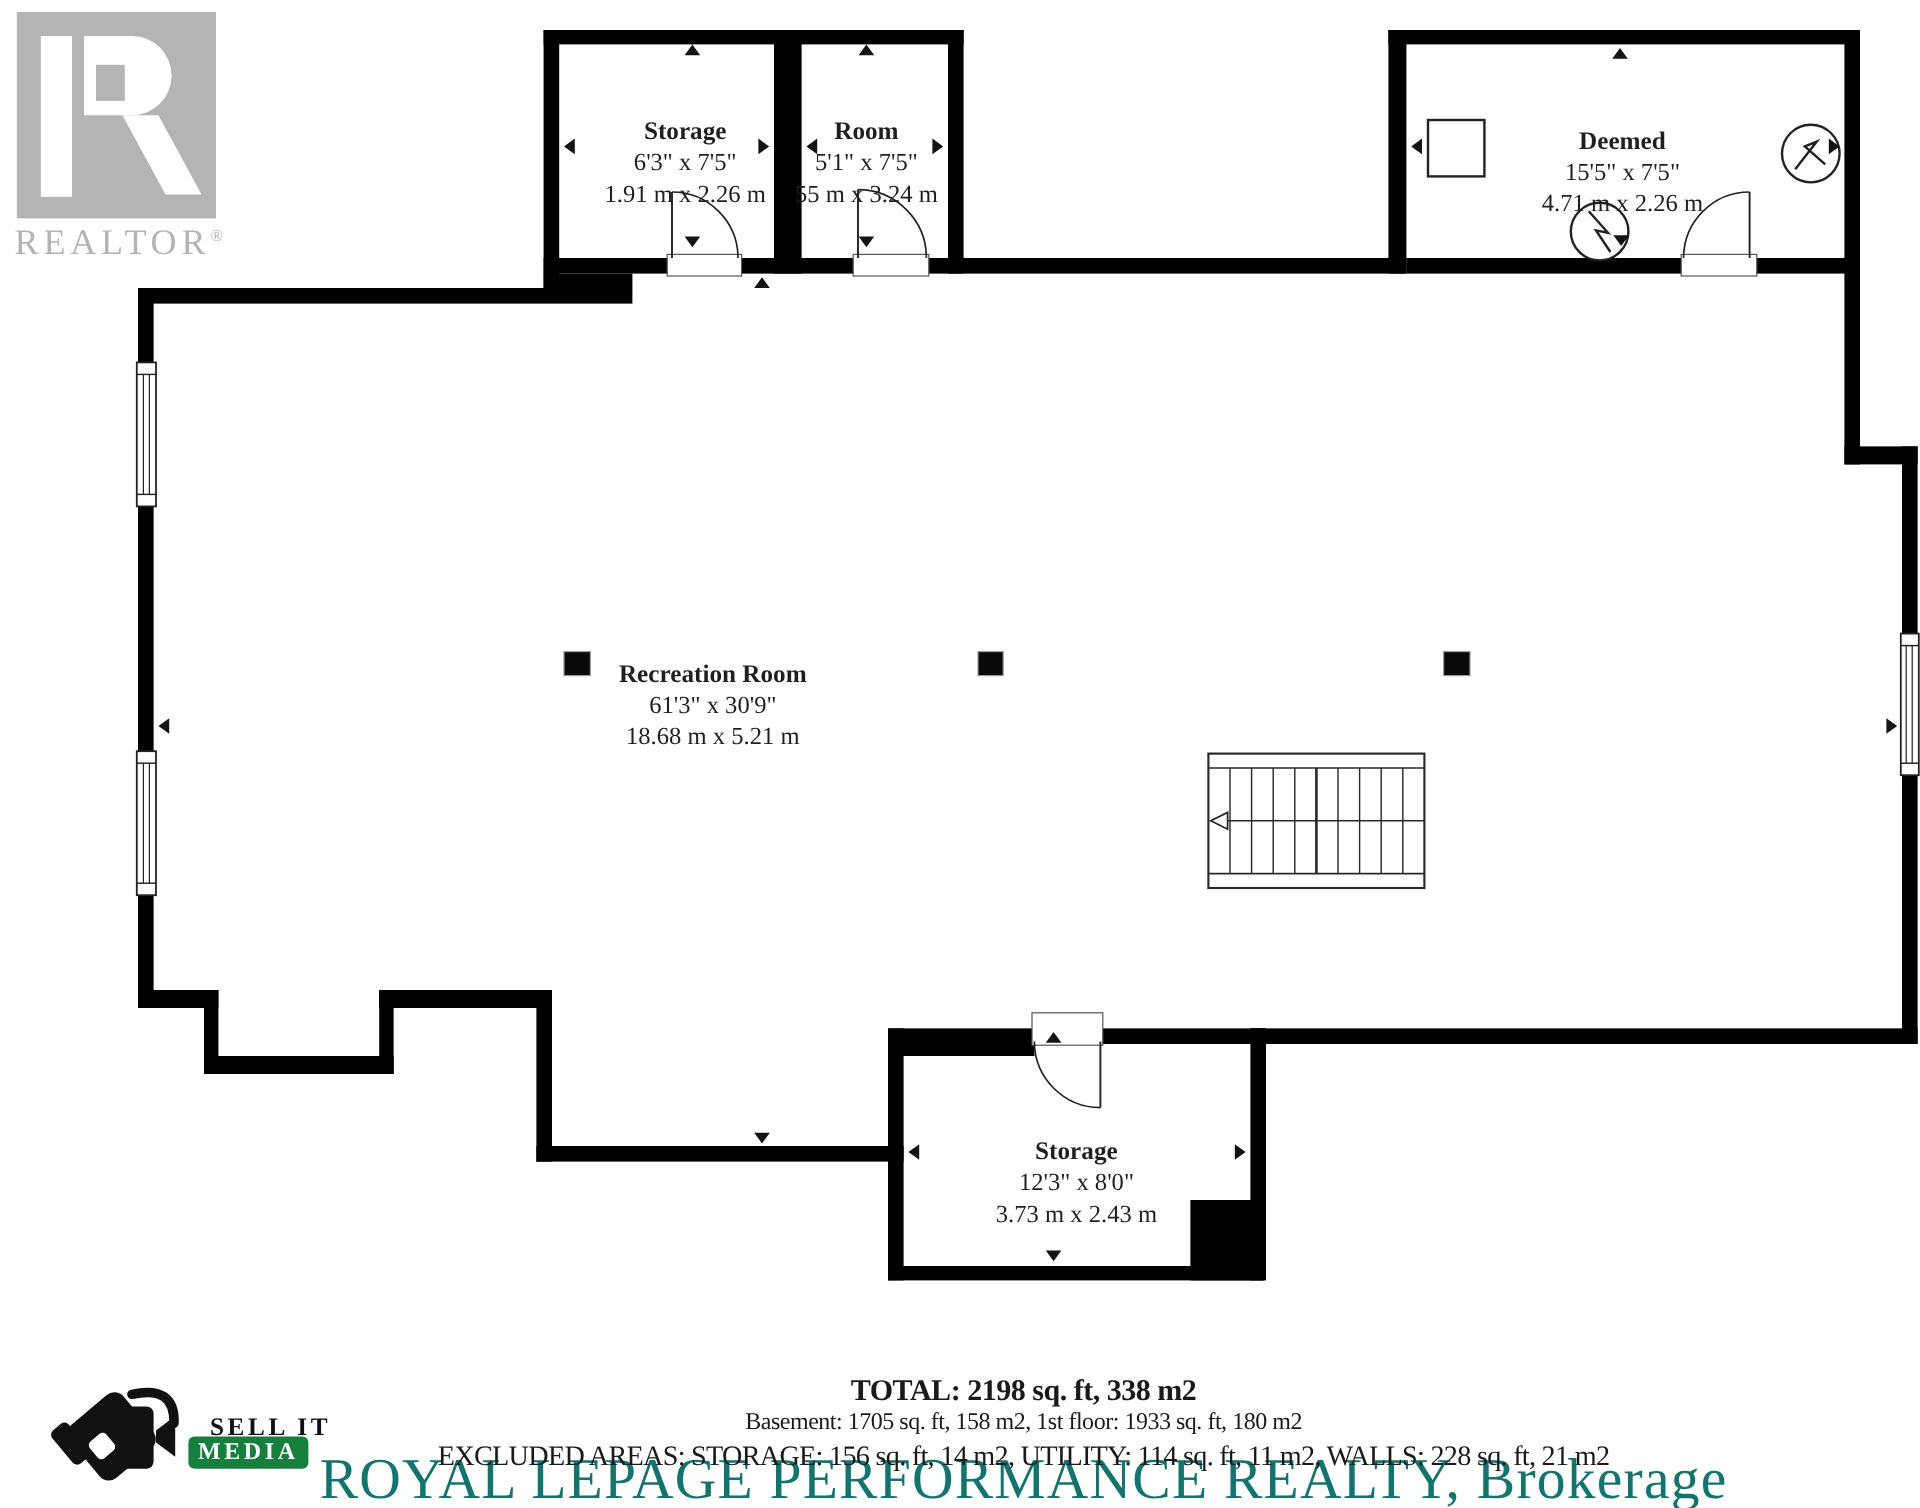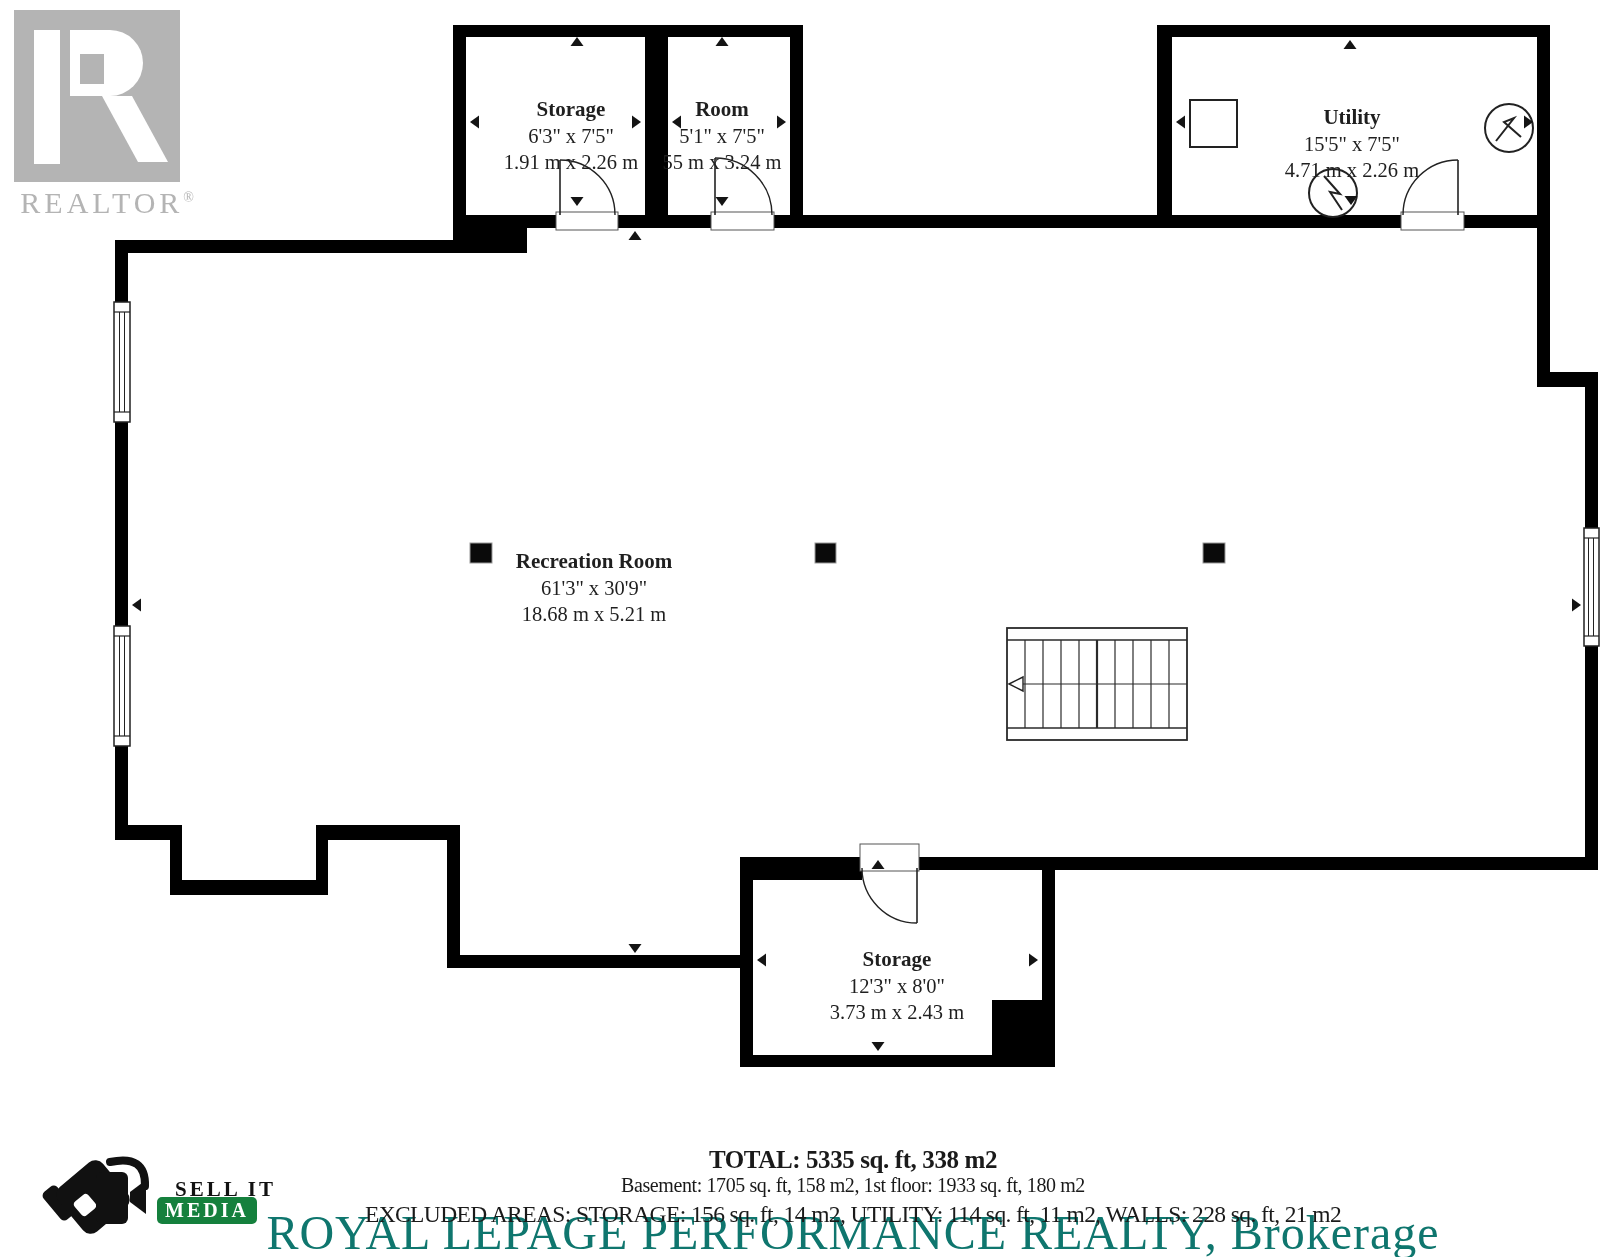--- a/index.html
+++ b/index.html
@@ -11,21 +11,21 @@
   .room-label{position:absolute;text-align:center;color:#1f1f1f;}
   .room-label .rname{font-size:21px;font-weight:600;line-height:27px;white-space:nowrap;}
   .room-label .rdim{font-size:20.5px;font-weight:500;line-height:26px;white-space:nowrap;}
   .summary-line{position:absolute;left:153px;width:1400px;text-align:center;white-space:nowrap;}
   .l1{top:1146px;font-size:25px;font-weight:700;letter-spacing:-0.4px;z-index:3;}
   .l2{top:1174px;font-size:20px;font-weight:400;letter-spacing:-0.4px;z-index:3;}
   .l3{top:1201px;font-size:23.5px;font-weight:400;letter-spacing:-0.6px;z-index:3;}
   .wm{top:1205px;font-size:48px;font-weight:400;letter-spacing:1px;color:#0f766e;z-index:1;}
   .l4{top:1241px;font-size:13.5px;font-weight:700;z-index:3;}
   .realtor-text{
-    position:absolute;left:4px;top:186px;width:190px;text-align:right;
+    position:absolute;left:4px;top:186px;width:190px;text-align:center;
     font-size:30px;letter-spacing:4px;color:#b4b4b4;font-weight:400;white-space:nowrap;
   }
   .realtor-text sup{font-size:14px;letter-spacing:0;}
   .sellit-line1{
     position:absolute;left:175px;top:1177px;font-size:21px;font-weight:700;
     letter-spacing:3px;color:#111;white-space:nowrap;
   }
   .sellit-line2{
     position:absolute;left:157px;top:1197px;background:#15803d;color:#fff;
     font-size:20px;font-weight:700;letter-spacing:3px;padding:2px 8px;border-radius:5px;white-space:nowrap;
@@ -216,21 +216,21 @@
     <div class="rdim">1.91 m x 2.26 m</div>
   </div>
 
   <div class="room-label" style="left:622px;top:96px;width:200px;">
     <div class="rname">Room</div>
     <div class="rdim">5'1" x 7'5"</div>
     <div class="rdim">55 m x 3.24 m</div>
   </div>
 
   <div class="room-label" style="left:1202px;top:104px;width:300px;">
-    <div class="rname">Utility</div>
+    <div class="rname">Deemed</div>
     <div class="rdim">15'5" x 7'5"</div>
     <div class="rdim">4.71 m x 2.26 m</div>
   </div>
 
   <div class="room-label" style="left:444px;top:548px;width:300px;">
     <div class="rname">Recreation Room</div>
     <div class="rdim">61'3" x 30'9"</div>
     <div class="rdim">18.68 m x 5.21 m</div>
   </div>
 
@@ -241,17 +241,17 @@
   </div>
 
   <div class="realtor-text">
     <span>REALTOR</span><sup>®</sup>
   </div>
 
   <div class="sellit-line1">SELL IT</div>
   <div class="sellit-line2">MEDIA</div>
 
   <div class="summary-line wm">ROYAL LEPAGE PERFORMANCE REALTY, Brokerage</div>
-  <div class="summary-line l1">TOTAL: 5335 sq. ft, 338 m2</div>
+  <div class="summary-line l1">TOTAL: 2198 sq. ft, 338 m2</div>
   <div class="summary-line l2">Basement: 1705 sq. ft, 158 m2, 1st floor: 1933 sq. ft, 180 m2</div>
   <div class="summary-line l3">EXCLUDED AREAS: STORAGE: 156 sq. ft, 14 m2, UTILITY: 114 sq. ft, 11 m2, WALLS: 228 sq. ft, 21 m2</div>
 
 </div>
 
 </body></html>

